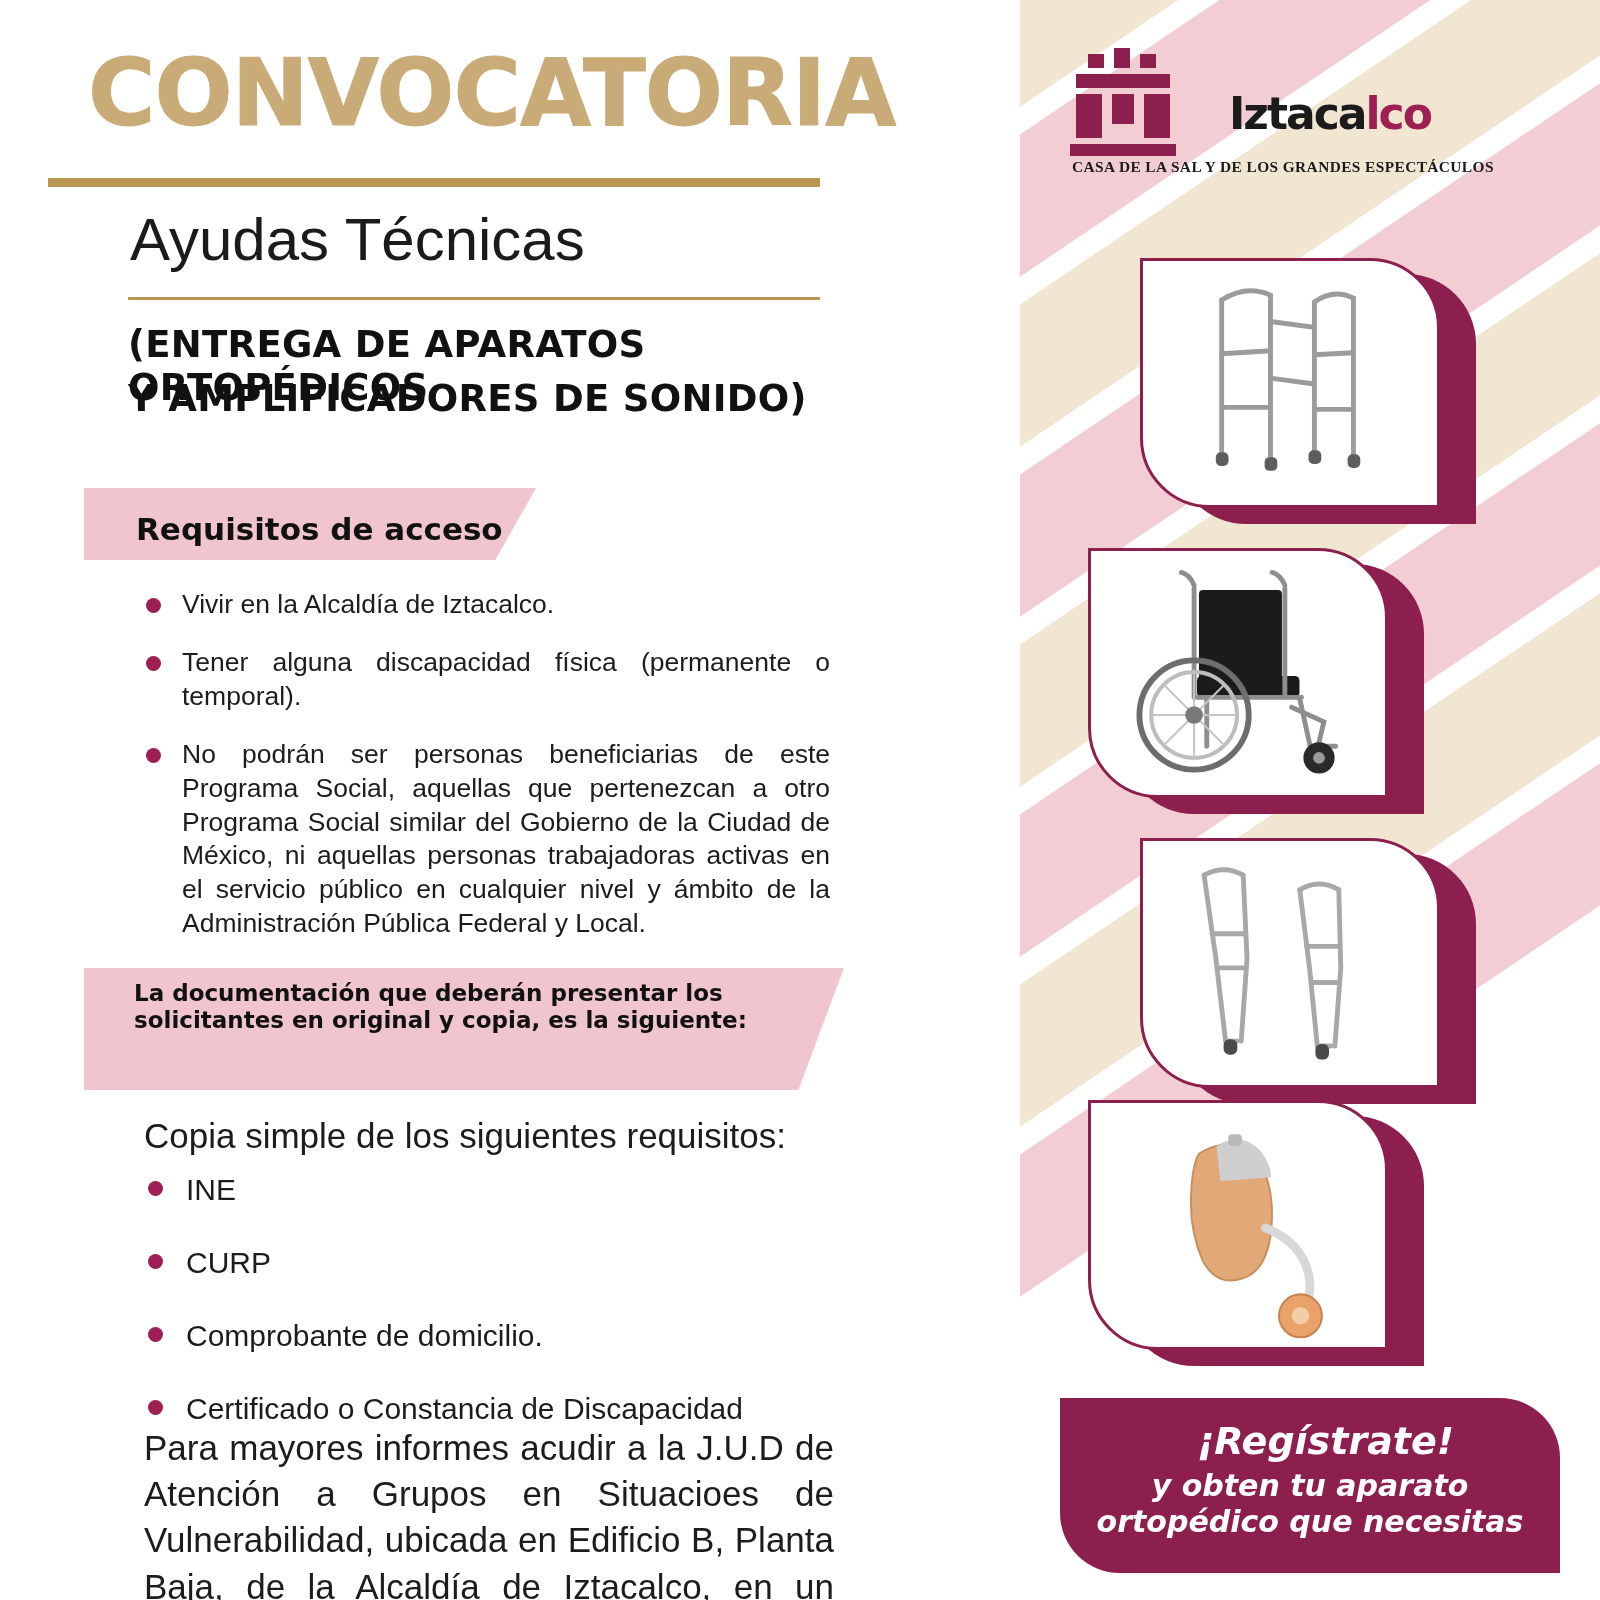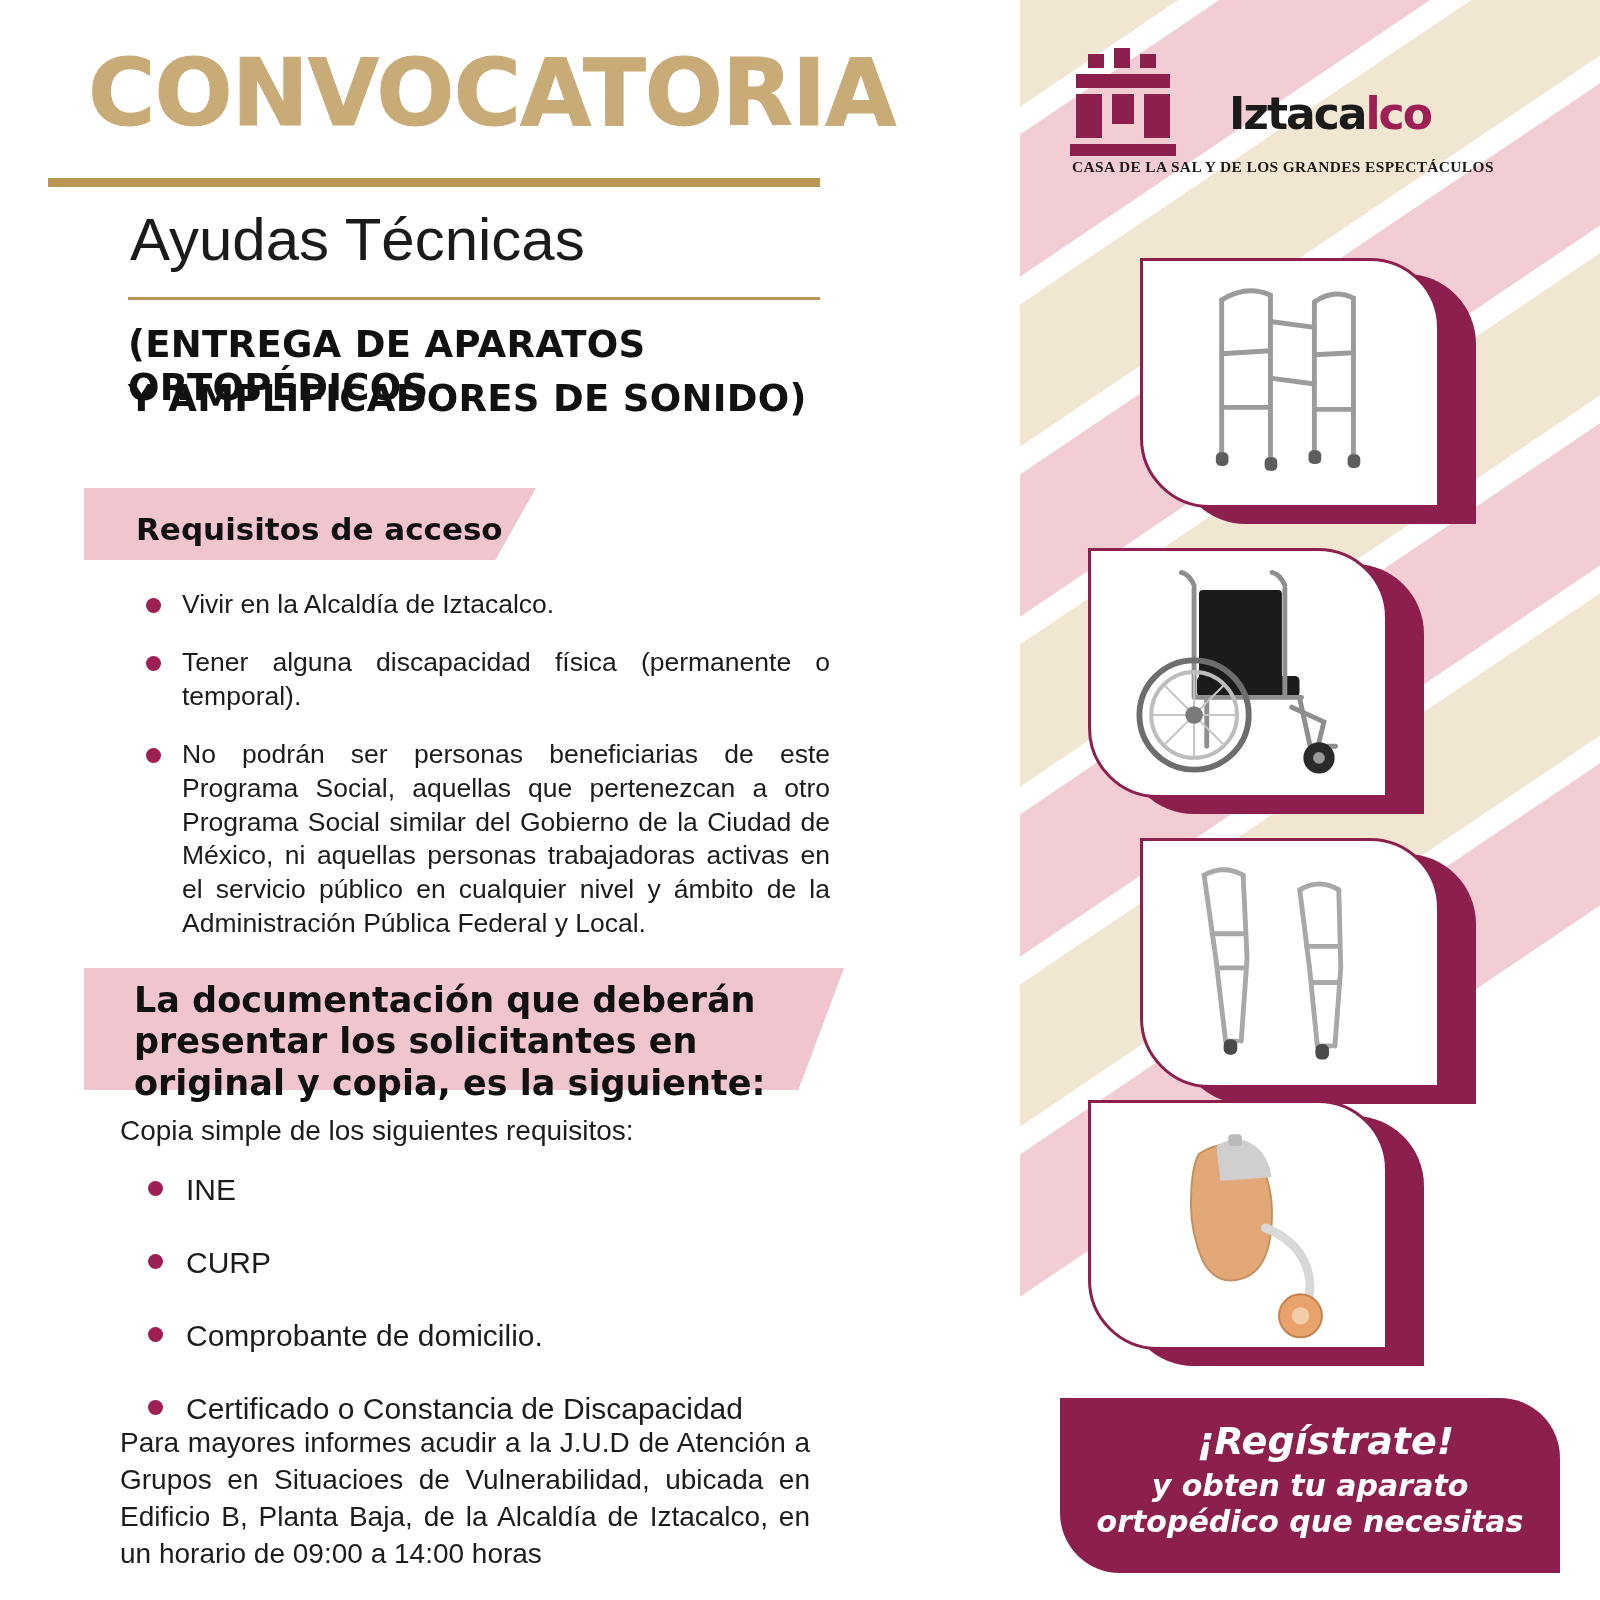--- a/index.html
+++ b/index.html
@@ -105,21 +105,21 @@
     margin-top: 9px;
   }
   .ribbon.doc {
     left: 84px; top: 968px;
     width: 760px; height: 122px;
     clip-path: polygon(0 0, 100% 0, 94% 100%, 0% 100%);
   }
   .ribbon-text-doc {
     position: absolute;
     left: 134px; top: 980px;
-    font-size: 35px;
+    font-size: 23px;
     font-weight: 800;
     line-height: 1.18;
     color: #111;
     font-family: "DejaVu Sans", sans-serif;
     width: 700px;
   }
 
   
   .bullet-list { position: absolute; left: 140px; width: 690px; }
   .bullet-item {
@@ -136,23 +136,23 @@
     position: absolute;
     left: 6px; top: 10px;
     width: 15px; height: 15px;
     border-radius: 50%;
     background: #9d1f54;
   }
   .bullet-item.last { margin-bottom: 0; }
 
   .plain-text {
     position: absolute;
-    left: 120px;
+    left: 144px;
     width: 690px;
-    font-size: 28px;
+    font-size: 35px;
     line-height: 1.32;
     color: #1c1c1c;
   }
   .plain-text.justify { text-align: justify; }
 
   .doc-list { position: absolute; left: 146px; width: 660px; }
   .doc-item {
     position: relative;
     padding-left: 40px;
     font-size: 30px;

